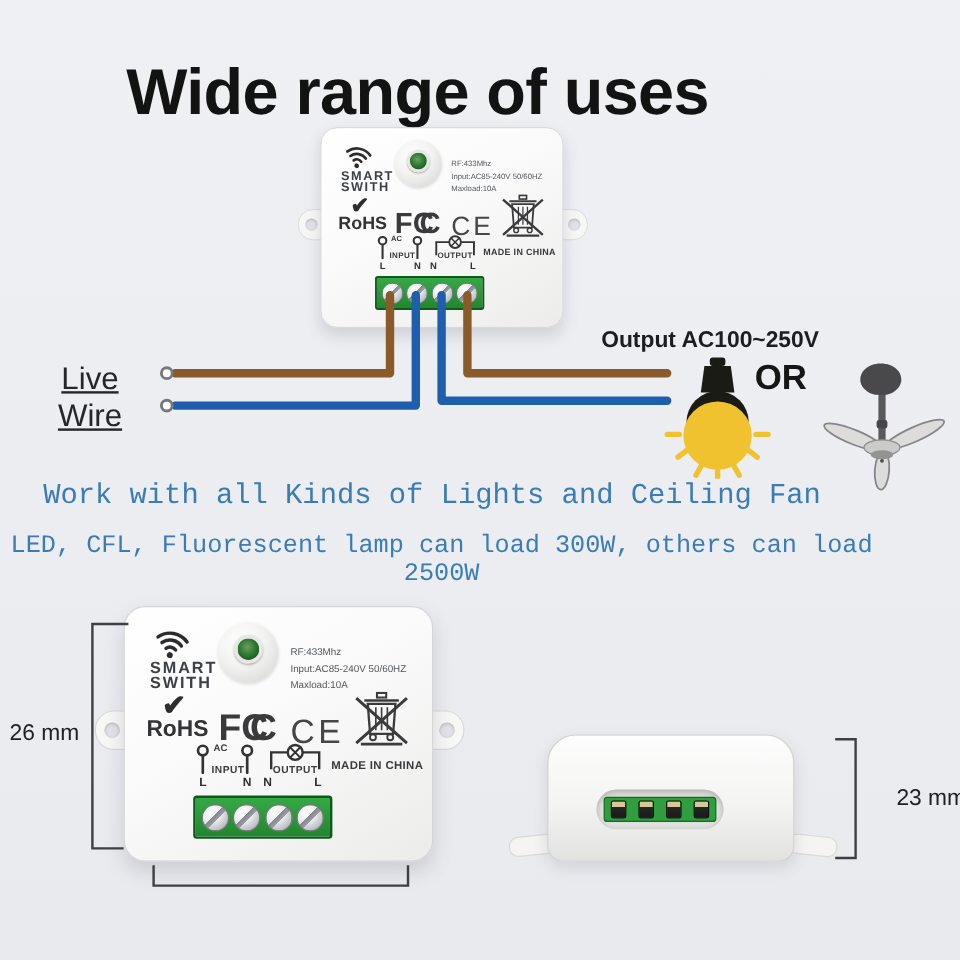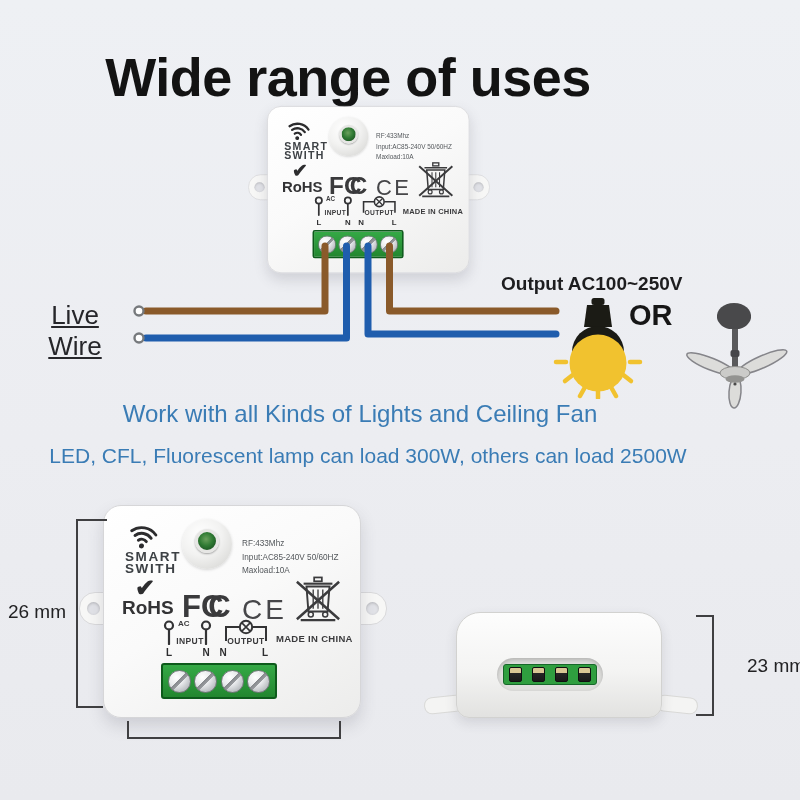--- a/index.html
+++ b/index.html
@@ -63,21 +63,21 @@
       linear-gradient(135deg,transparent 43%,#83868a 43%,#9b9ea2 57%,transparent 57%),
       radial-gradient(circle at 35% 30%,#ffffff 0%,#e8eaec 40%,#b4b8bc 80%,#97999c 100%);}
   
   .lbl{position:absolute;color:#1d1d1f;font-weight:bold;font-size:19px;}
   .lbl.input-ac{left:139px;top:273px;}
   .lbl.output-ac{left:460px;top:273px;margin-left:41px;}
   .wire-name{position:absolute;font-size:26px;color:#26262a;text-align:center;text-decoration:underline;}
   .wire-name.live{left:25px;top:300px;width:100px;}
   .wire-name.neutral{left:8px;top:327px;width:117px;}
   .or{position:absolute;left:629px;top:299px;font-size:29px;font-weight:bold;color:#161616;}
-  .cap{position:absolute;left:0;width:720px;text-align:center;color:#3a7cb5;}
+  .cap{position:absolute;left:0;width:720px;text-align:center;color:#3a7cb5;font-family:Liberation Mono, monospace;}
   .cap.c1{top:400px;font-size:24px;}
   .cap.c2{top:444px;left:8px;font-size:21px;}
   .dim{position:absolute;font-size:19px;color:#222224;text-align:center;}
   .dim.d42{left:4px;top:601px;width:66px;}
   .dim.d47{left:169px;top:745px;width:130px;}
   .dim.d23{left:723px;top:655px;width:74px;text-align:left;margin-left:24px;}
   
   .overlay{position:absolute;left:0;top:0;width:800px;height:800px;z-index:30;pointer-events:none;}
   .bulb{position:absolute;left:551px;top:297px;width:92px;height:102px;z-index:20;}
   .fan{position:absolute;left:678px;top:300px;width:112px;height:112px;z-index:20;}

